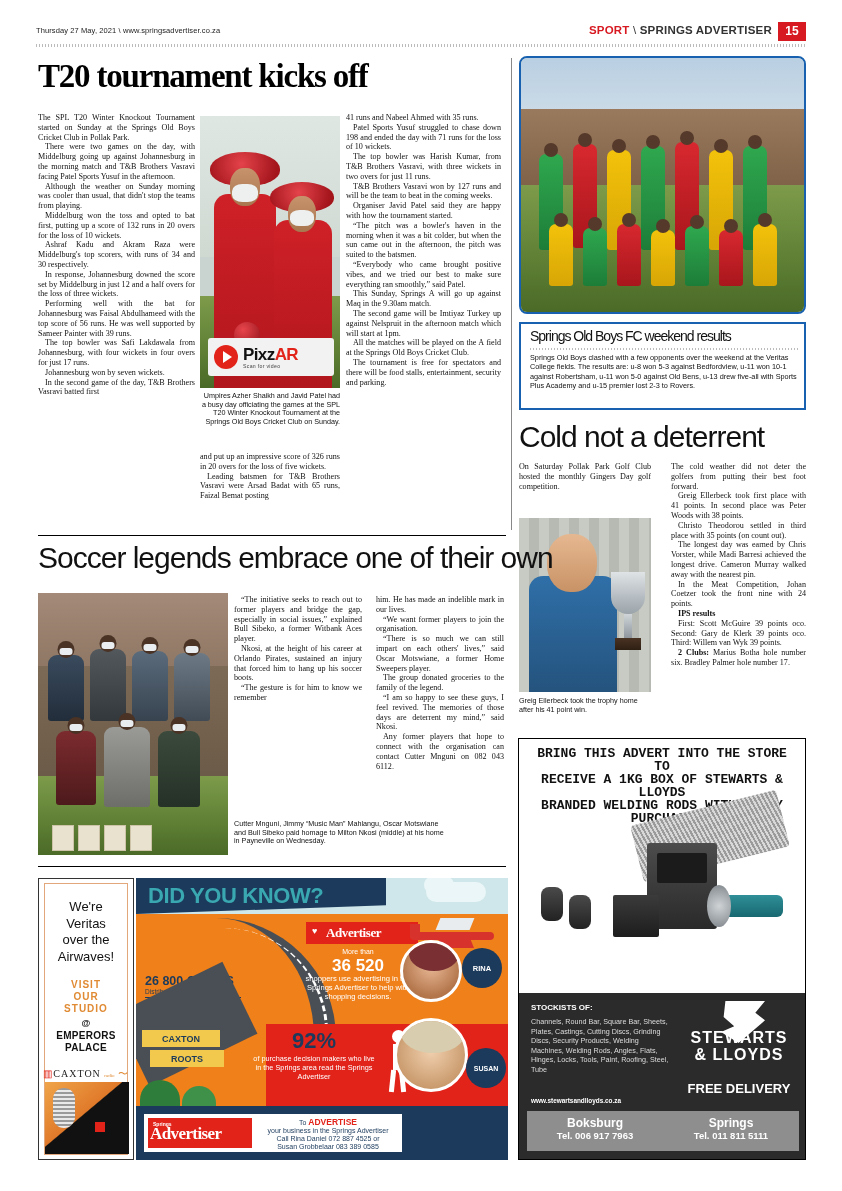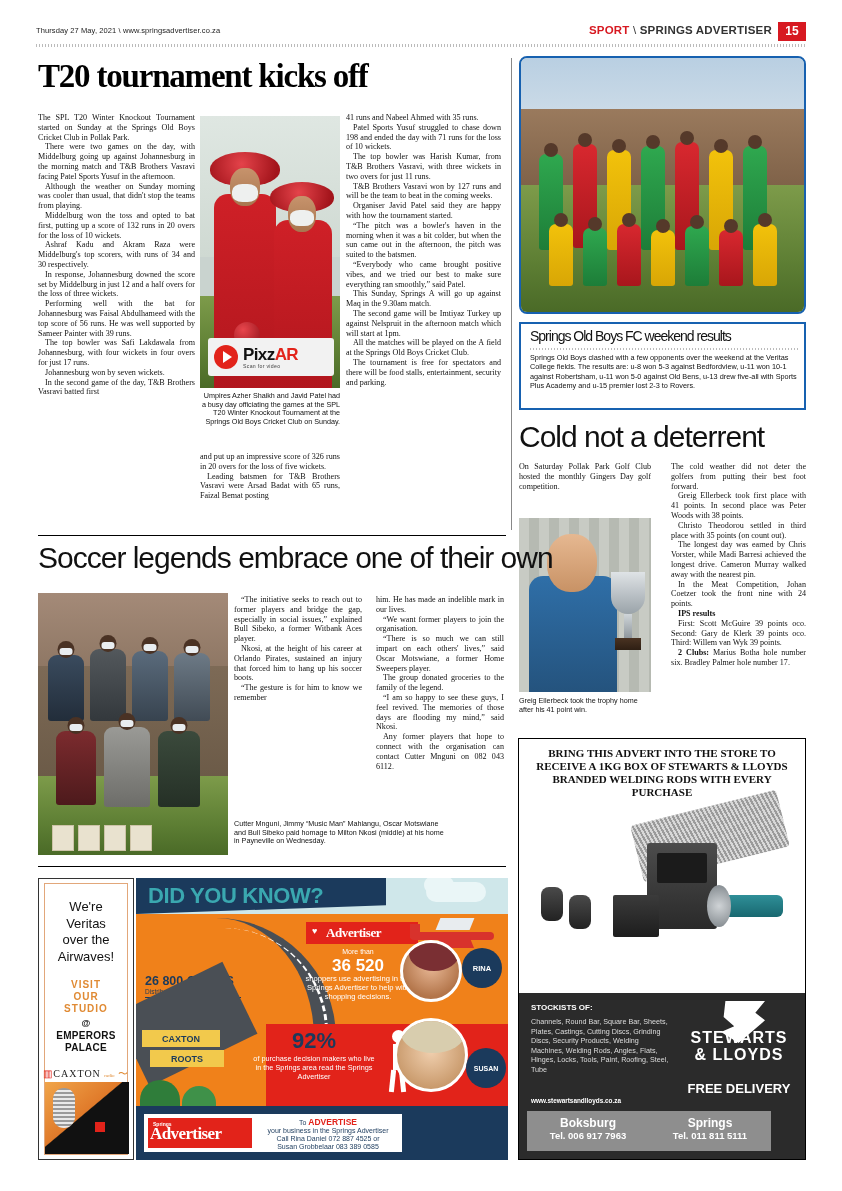--- a/index.html
+++ b/index.html
@@ -394,21 +394,21 @@
     <p>“The initiative seeks to reach out to former players and bridge the gap, especially in social issues,” explained Bull Sibeko, a former Witbank Aces player.</p>
     <p>Nkosi, at the height of his career at Orlando Pirates, sustained an injury that forced him to hang up his soccer boots.</p>
     <p>“The gesture is for him to know we remember</p>
   </div>
 
   <div class="body-col" style="position:absolute;left:376px;top:595px;width:128px;">
     <p class="first">him. He has made an indelible mark in our lives.</p>
     <p>“We want former players to join the organisation.</p>
     <p>“There is so much we can still impart on each others' lives,” said Oscar Motswiane, a former Home Sweepers player.</p>
     <p>The group donated groceries to the family of the legend.</p>
-    <p>“I am so happy to see these guys, I feel revived. The memories of those days are flooding my mind,” said Nkosi.</p>
+    <p>“I am so happy to see these guys, I feel revived. The memories of those days are deterrent my mind,” said Nkosi.</p>
     <p>Any former players that hope to connect with the organisation can contact Cutter Mnguni on 082 043 6112.</p>
   </div>
 
   <div class="caption" style="position:absolute;left:234px;top:820px;width:215px;">Cutter Mnguni, Jimmy “Music Man” Mahlangu, Oscar Motswiane and Bull Sibeko paid homage to Milton Nkosi (middle) at his home in Payneville on Wednesday.</div>
 
   <div style="position:absolute;left:38px;top:866px;width:468px;height:1px;background:#000;"></div>
 
   <div style="position:absolute;left:38px;top:878px;width:96px;height:282px;border:1px solid #333;background:#fff;overflow:hidden;">
     <div style="position:absolute;left:5px;top:4px;right:5px;bottom:4px;border:1px solid #e2a77a;"></div>
     <div style="position:absolute;left:0;right:0;top:20px;text-align:center;font-family:'Liberation Sans',sans-serif;font-size:13px;line-height:16.5px;color:#111;">
@@ -519,21 +519,21 @@
         <div><span>To</span>
              <b style="color:#e2231a;font-size:8.5px;">ADVERTISE</b></div>
         <div>your business in the Springs Advertiser</div>
         <div>Call Rina Daniel 072 887 4525 or</div>
         <div>Susan Grobbelaar 083 389 0585</div>
       </div>
     </div>
   </div>
 
   <div style="position:absolute;left:518px;top:738px;width:288px;height:422px;border:1px solid #000;background:#fff;overflow:hidden;">
-    <div style="position:absolute;left:8px;top:8px;right:8px;text-align:center;font-family:Liberation Serif, serif;font-size:11px;font-weight:bold;line-height:13px;color:#111;">
+    <div style="position:absolute;left:8px;top:8px;right:8px;text-align:center;font-family:Liberation Mono, monospace;font-size:13px;font-weight:bold;line-height:13px;color:#111;">
       <div>BRING THIS ADVERT INTO THE STORE TO</div>
       <div>RECEIVE A 1KG BOX OF STEWARTS &amp; LLOYDS</div>
       <div>BRANDED WELDING RODS WITH EVERY PURCHASE</div>
     </div>
 
     <div style="position:absolute;left:0;top:52px;width:288px;height:200px;">
       <div class="sl-rods"></div>
       <div class="sl-gate"></div>
       <div class="sl-battery"></div>
       <div class="sl-fob"></div>
@@ -552,21 +552,21 @@
       <div style="position:absolute;right:24px;top:8px;width:88px;height:44px;">
         <div style="position:absolute;left:26px;top:0;width:44px;height:42px;background:#fff;
                     clip-path:polygon(10% 0%,100% 0%,78% 28%,100% 46%,40% 100%,0% 74%,30% 60%,6% 38%);"></div>
       </div>
       <div style="position:absolute;right:6px;top:36px;width:124px;text-align:center;font-family:'Liberation Sans',sans-serif;font-size:16px;font-weight:bold;letter-spacing:1px;line-height:17px;color:#fff;">
         <div>STEWARTS</div>
         <div>&amp; LLOYDS</div>
       </div>
       <div style="position:absolute;right:6px;top:88px;width:124px;text-align:center;font-family:'Liberation Sans',sans-serif;font-size:13px;font-weight:bold;color:#fff;">FREE DELIVERY</div>
 
-      <div style="position:absolute;left:8px;bottom:8px;width:244px;height:40px;background:#8e8e8e;display:flex;">
+      <div style="position:absolute;left:8px;bottom:8px;width:272px;height:40px;background:#8e8e8e;display:flex;">
         <div style="flex:1;text-align:center;padding-top:5px;">
           <div style="font-family:'Liberation Sans',sans-serif;font-size:12px;font-weight:bold;color:#fff;">Boksburg</div>
           <div style="font-family:'Liberation Sans',sans-serif;font-size:9.5px;font-weight:bold;color:#fff;">Tel. 006 917 7963</div>
         </div>
         <div style="flex:1;text-align:center;padding-top:5px;">
           <div style="font-family:'Liberation Sans',sans-serif;font-size:12px;font-weight:bold;color:#fff;">Springs</div>
           <div style="font-family:'Liberation Sans',sans-serif;font-size:9.5px;font-weight:bold;color:#fff;">Tel. 011 811 5111</div>
         </div>
       </div>
     </div>

